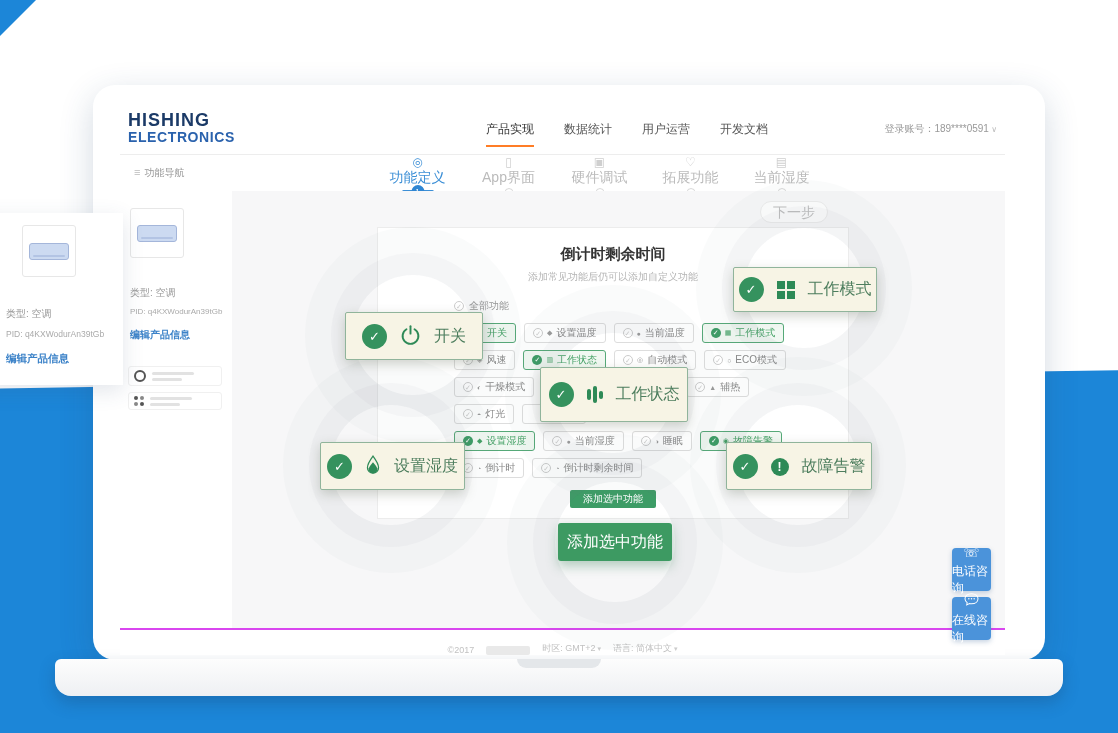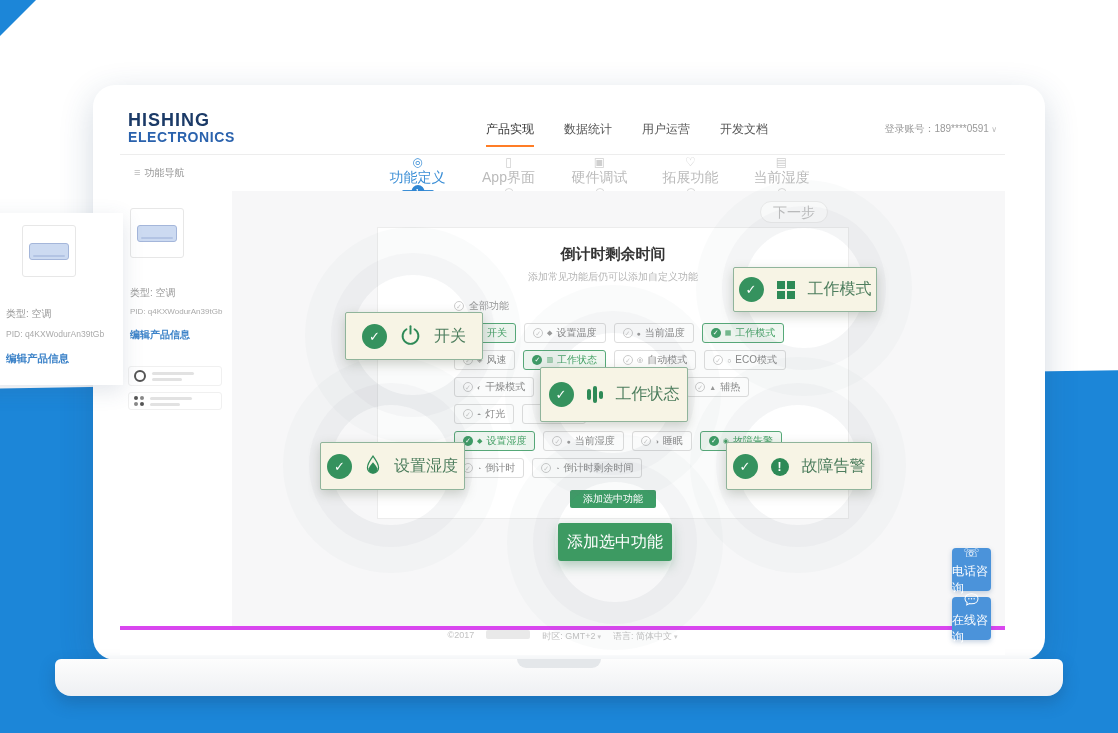--- a/index.html
+++ b/index.html
@@ -79,22 +79,22 @@
   .chip{height:20px;box-sizing:border-box;border:1px solid #ddd;border-radius:3px;background:#fff;
         display:inline-flex;align-items:center;gap:4px;padding:0 8px;font-size:10px;color:#888;cursor:pointer;white-space:nowrap;}
   .chip .chip-ic{font-size:7px;color:#9a9a9a;}
   .chip.selected{border-color:#56a978;background:#f1f8f2;color:#44a165;}
   .chip.selected .chip-ic{color:#44a165;}
   .chip.selected .ck{border:none;background:#3d9c66;color:#fff;line-height:10px;}
   .chip.hidden-chip{width:64px;}
   .add-btn-small{display:block;margin:12px auto 0;width:86px;height:18px;background:#3d9c66;color:#fff;border:none;
                  border-radius:2px;font-size:10px;cursor:pointer;font-family:inherit;}
   
-  .page-footer{position:absolute;left:0;right:0;bottom:0;height:25px;background:#fff;border-top:4px solid #d946ef;
-               display:flex;align-items:flex-start;justify-content:center;gap:12px;font-size:9px;color:#c2c2c2;}
+  .page-footer{position:absolute;left:0;right:0;bottom:0;height:25px;background:#fff;border-top:2px solid #d946ef;
+               display:flex;align-items:flex-end;justify-content:center;gap:12px;font-size:9px;color:#c2c2c2;}
   .blur-box{display:inline-block;width:44px;height:9px;background:#e9e9e9;border-radius:2px;}
   .f-drop::after{content:" ▾";font-size:7px;color:#ccc;}
   
   .side-buttons{position:absolute;left:832px;top:444px;display:flex;flex-direction:column;gap:6px;z-index:20;}
   .side-btn{width:39px;height:43px;background:#4b93da;border-radius:4px;color:#fff;display:flex;flex-direction:column;
             align-items:center;justify-content:center;gap:2px;cursor:pointer;box-shadow:0 2px 5px rgba(30,80,140,.25);}
   .side-btn .sb-label{font-size:12px;}
   .side-btn .ph{font-size:13px;line-height:13px;}
   
   .float-card{position:absolute;left:-20px;top:213px;width:143px;height:172px;background:#fff;z-index:30;

